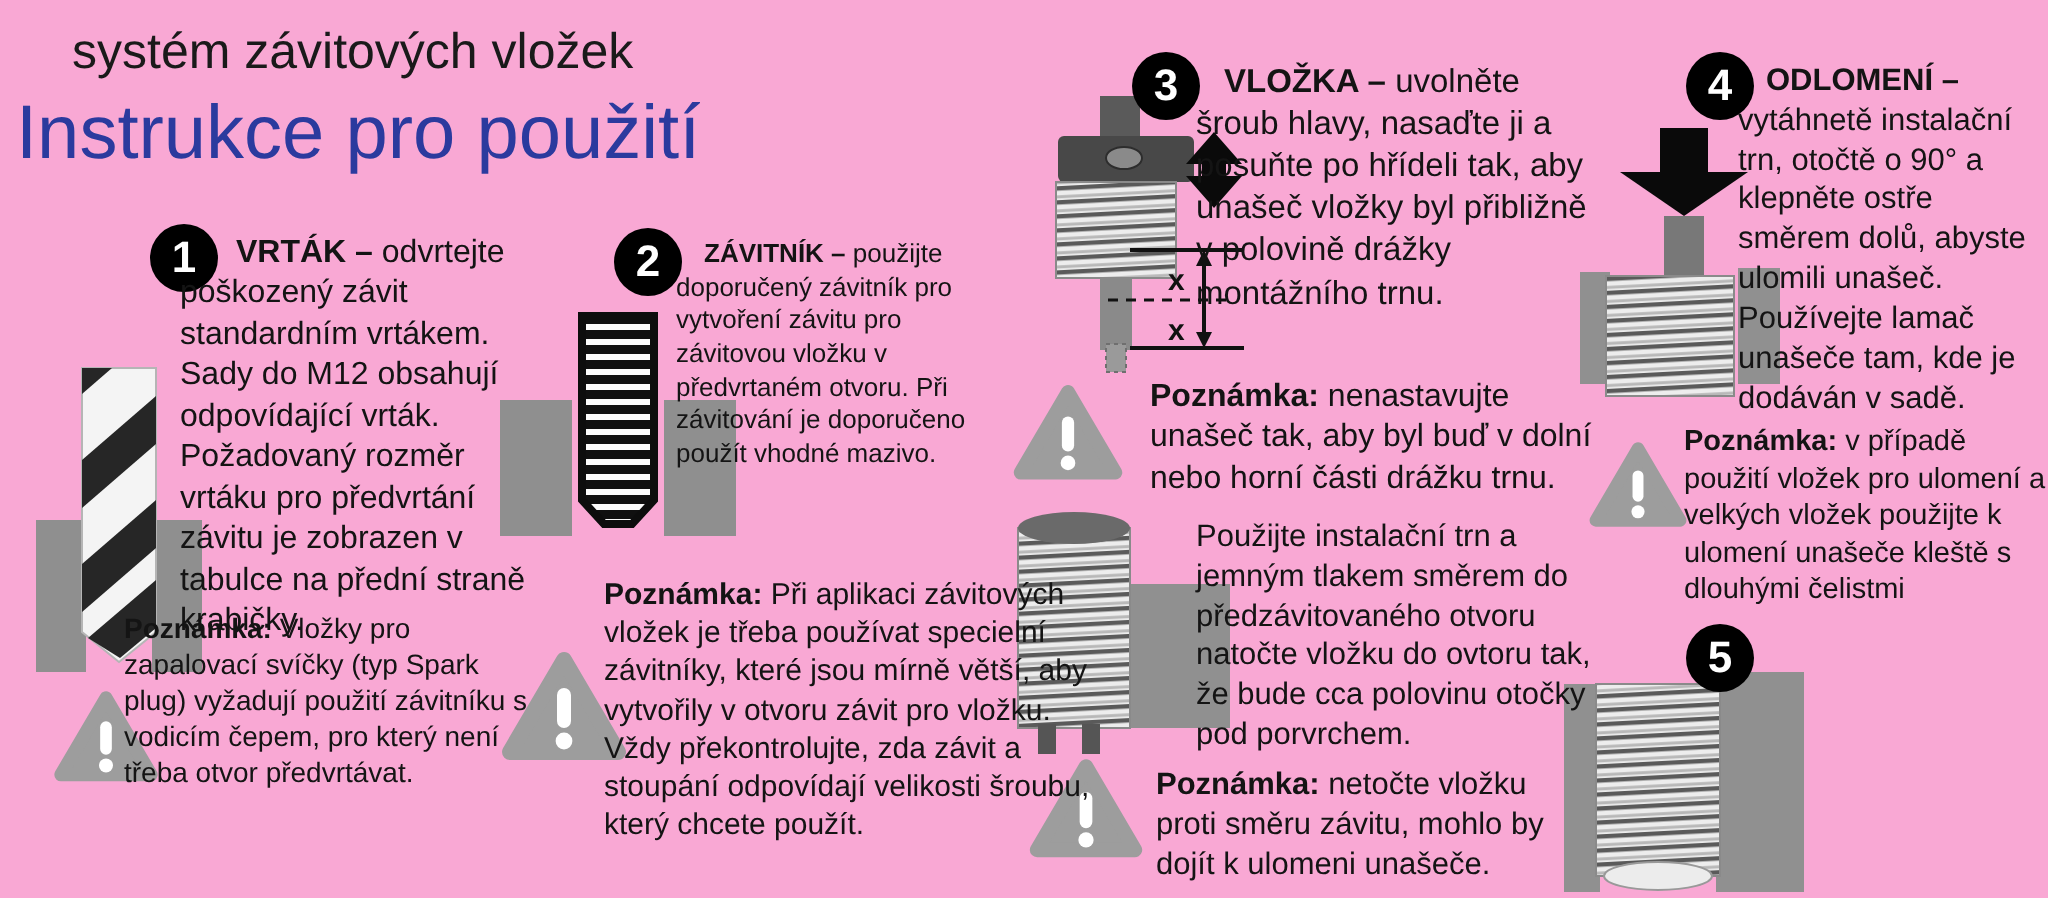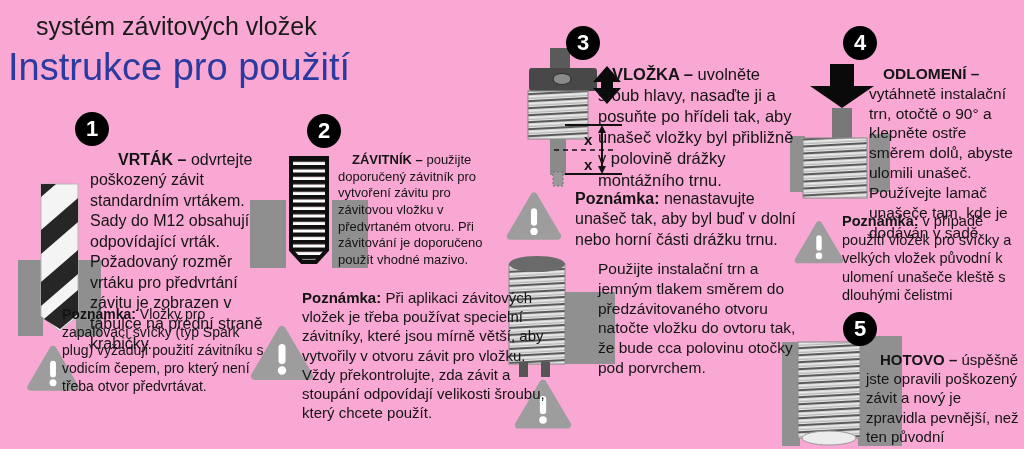--- a/index.html
+++ b/index.html
@@ -6,21 +6,21 @@
   html,body { background:#ffffff; }
   body { font-family:"Liberation Sans", sans-serif; color:#151515; }
   .canvas { position:relative; width:1024px; height:449px; background:#f9a8d4; overflow:hidden; }
   .abs { position:absolute; }
   .eyebrow { left:36px; top:12px; font-size:25px; color:#1a1a1a; white-space:nowrap; }
   .title { left:8px; top:46px; font-size:38px; color:#2b3a9e; white-space:nowrap; }
   .badge { width:34px; height:34px; border-radius:50%; background:#000; color:#fff;
            font-weight:bold; font-size:22px; display:flex; align-items:center;
            justify-content:center; z-index:1; }
   p.blk { position:absolute; line-height:1.28; color:#141414; z-index:2; }
-  p.step { text-indent:14px;margin-top:33px; }
+  p.step { text-indent:14px; }
   b.lbl { font-weight:bold; }
   .warn { position:absolute; z-index:0; }
   svg.illus { position:absolute; }
 </style>
 </head>
 <body>
 
 <div class="canvas">
 
   <svg width="0" height="0" style="position:absolute" aria-hidden="true">
@@ -138,20 +138,24 @@
   </svg>
   <p class="blk" style="left:598px; top:259px; width:214px; font-size:15.5px">
     <span>Použijte instalační trn a jemným tlakem směrem do předzávitovaného otvoru natočte vložku do ovtoru tak, že bude cca polovinu otočky pod porvrchem.</span>
   </p>
 
   <svg class="warn" style="left:514px; top:376px" width="58" height="58" viewBox="0 0 64 60">
     <path d="M32 6 L59 52 L5 52 Z" fill="#9d9d9d" stroke="#9d9d9d" stroke-width="8" stroke-linejoin="round"></path>
     <rect x="28.5" y="20" width="7" height="20" rx="3.5" fill="#fff"></rect>
     <circle cx="32" cy="46.5" r="4.2" fill="#fff"></circle>
   </svg>
+  <p class="blk" style="left:578px; top:383px; width:212px; font-size:15.5px">
+    <b class="lbl">Poznámka:</b>
+    <span>netočte vložku proti směru závitu, mohlo by dojít k ulomeni unašeče.</span>
+  </p>
 
   <div class="abs badge" style="left:843px; top:26px">4</div>
   <p class="blk step" style="left:869px; top:31px; width:155px; font-size:15.5px">
     <b class="lbl">ODLOMENÍ –</b>
     <span>vytáhnetě instalační trn, otočtě o 90° a klepněte ostře směrem dolů, abyste ulomili unašeč. Používejte lamač unašeče tam, kde je dodáván v sadě.</span>
   </p>
 
   <svg class="illus" style="left:790px; top:62px" width="100" height="140" viewBox="0 0 100 140">
     <rect x="40" y="2" width="24" height="23" fill="#0a0a0a"></rect>
     <path d="M20 24 H84 L52 46 Z" fill="#0a0a0a"></path>
@@ -161,28 +165,24 @@
     <rect x="13" y="76" width="64" height="60" fill="url(#coilp)" stroke="#8a8a8a"></rect>
   </svg>
 
   <svg class="warn" style="left:794px; top:218px" width="50" height="50" viewBox="0 0 64 60">
     <path d="M32 6 L59 52 L5 52 Z" fill="#9d9d9d" stroke="#9d9d9d" stroke-width="8" stroke-linejoin="round"></path>
     <rect x="28.5" y="20" width="7" height="20" rx="3.5" fill="#fff"></rect>
     <circle cx="32" cy="46.5" r="4.2" fill="#fff"></circle>
   </svg>
   <p class="blk" style="left:842px; top:212px; width:182px; font-size:14.5px">
     <b class="lbl">Poznámka:</b>
-    <span>v případě použití vložek pro svíčky a velkých vložek původní k ulomení unašeče kleště s dlouhými čelistmi</span>
+    <span>v případě použití vložek pro ulomení a velkých vložek použijte k ulomení unašeče kleště s dlouhými čelistmi</span>
   </p>
 
   <div class="abs badge" style="left:843px; top:312px">5</div>
-  <p class="blk step" style="left:866px; top:317px; width:158px; font-size:15px">
-    <b class="lbl">HOTOVO –</b>
-    <span>úspěšně jste opravili poškozený závit a nový je zpravidla pevnější, než ten původní</span>
-  </p>
 
   <svg class="illus" style="left:782px; top:334px" width="120" height="113" viewBox="0 0 120 113">
     <rect x="0" y="8" width="18" height="104" fill="#909090"></rect>
     <rect x="76" y="2" width="44" height="110" fill="#909090"></rect>
     <rect x="16" y="8" width="62" height="96" fill="url(#coilp)" stroke="#8a8a8a"></rect>
     <ellipse cx="47" cy="104" rx="27" ry="7" fill="#ececec" stroke="#999"></ellipse>
   </svg>
 
 </div>
 

